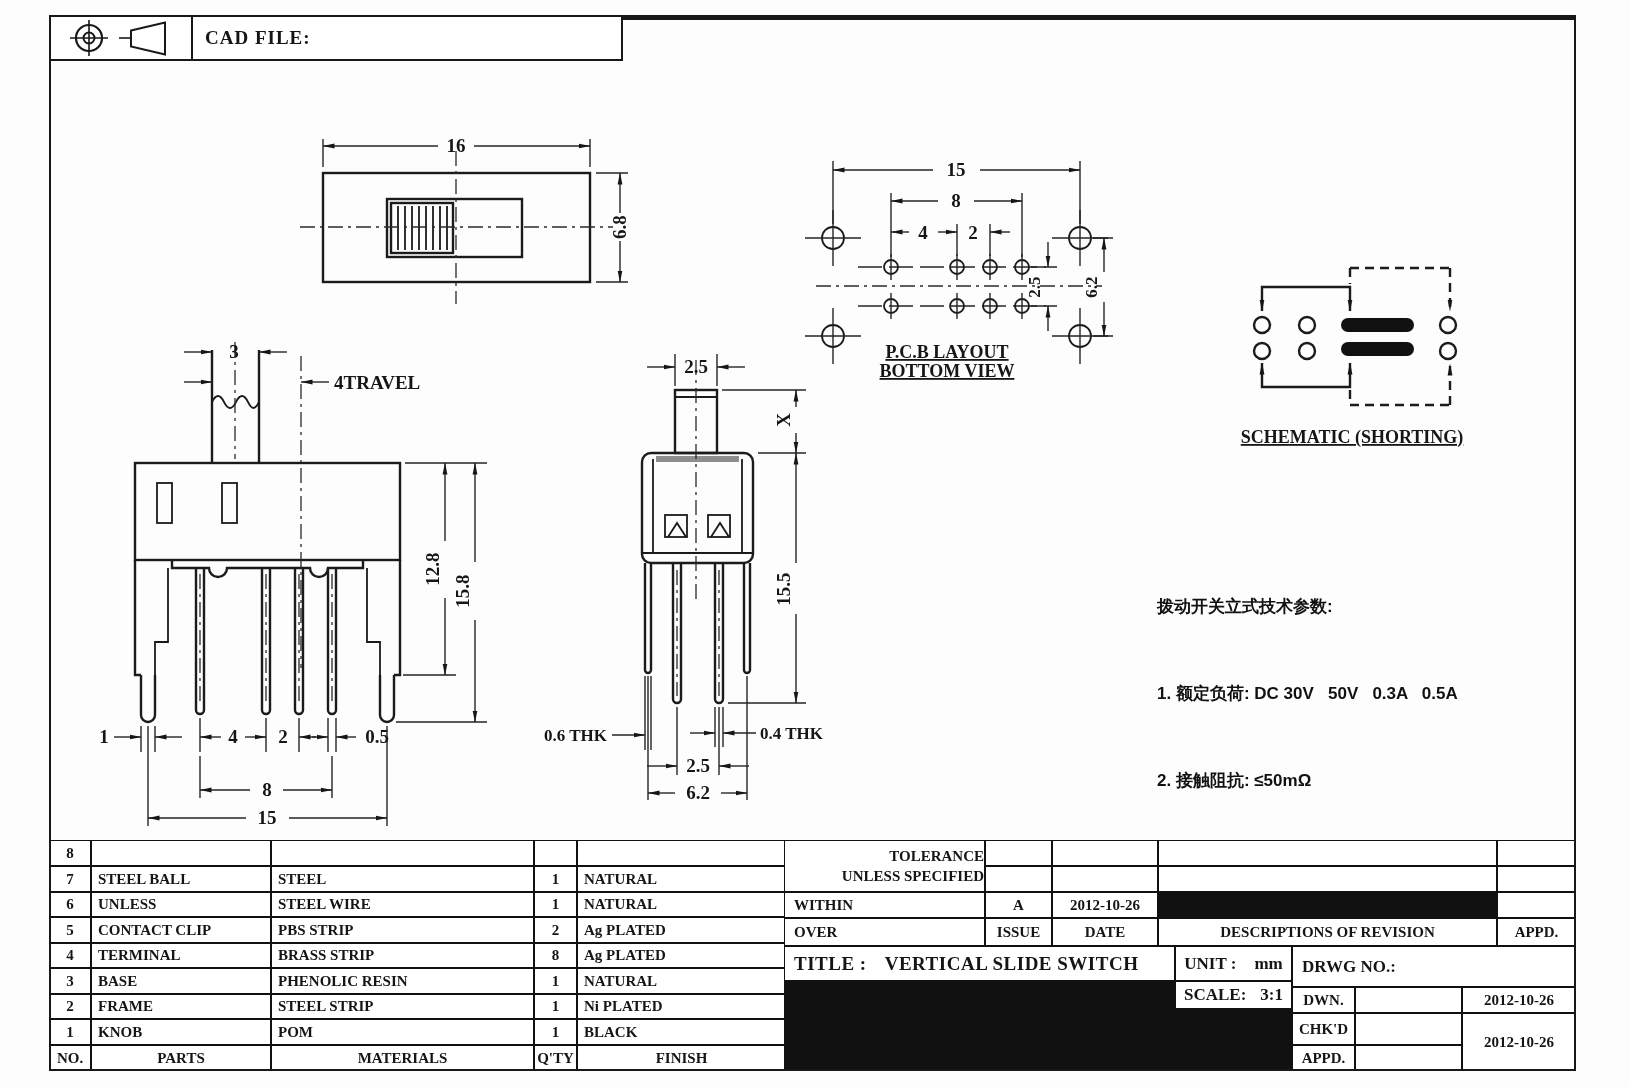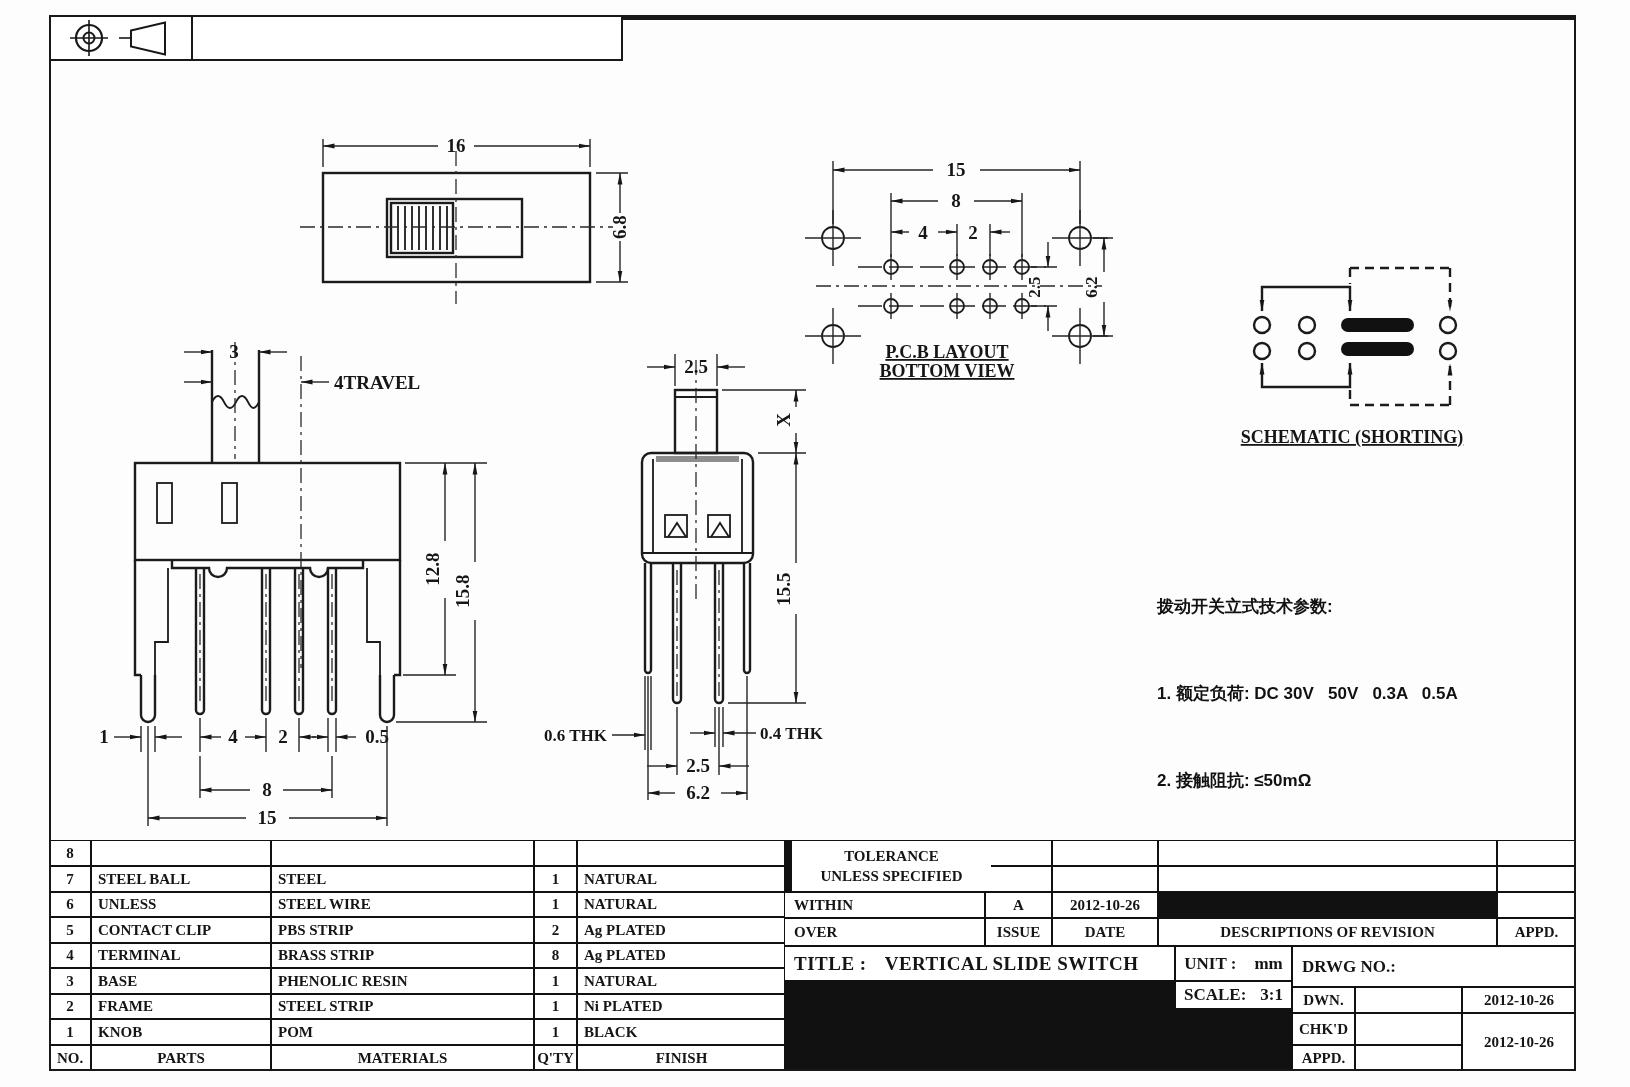--- a/index.html
+++ b/index.html
@@ -58,20 +58,21 @@
     <svg width="140" height="41" viewBox="0 0 140 41">
       <g stroke="#181818" fill="none">
         <circle cx="38" cy="20" r="13" stroke-width="2.2"></circle>
         <circle cx="38" cy="20" r="5.5" stroke-width="2"></circle>
         <path d="M19 20H57M38 2V38" stroke-width="1.6"></path>
         <path d="M80 12.5 114 4.5 114 36.5 80 28.5Z" stroke-width="2"></path>
         <path d="M68 20H80" stroke-width="1.6"></path>
       </g>
     </svg>
   </div>
+  <div class="lbl">CAD FILE:</div>
 </div>
 
 <svg id="dwg" width="1630" height="1087" viewBox="0 0 1630 1087">
   <defs>
     <marker id="ar" viewBox="0 0 12 6" refX="11.5" refY="3" markerWidth="12" markerHeight="6" markerUnits="userSpaceOnUse" orient="auto-start-reverse">
       <path d="M0 0.6 L12 3 L0 5.4 z" fill="#161616"></path>
     </marker>
   </defs>
 
   <g>
@@ -316,21 +317,21 @@
   <div class="pc lft">BLACK</div>
 
   <div class="pc ctr">NO.</div>
   <div class="pc ctr">PARTS</div>
   <div class="pc ctr">MATERIALS</div>
   <div class="pc ctr">Q'TY</div>
   <div class="pc ctr">FINISH</div>
 </div>
 
 <div class="tblk">
-  <div class="tc ctr tol" style="left:8px;top:1px;width:199px;height:50px;">
+  <div class="tc ctr tol" style="left:1px;top:1px;width:199px;height:50px;align-items:flex-end;">
     <span>TOLERANCE</span>
     <span>UNLESS  SPECIFIED</span>
   </div>
   <div class="tc" style="left:202px;top:1px;width:65px;height:24px;"></div>
   <div class="tc" style="left:269px;top:1px;width:104px;height:24px;"></div>
   <div class="tc" style="left:375px;top:1px;width:337px;height:24px;"></div>
   <div class="tc" style="left:714px;top:1px;width:77px;height:24px;"></div>
   <div class="tc" style="left:202px;top:27px;width:65px;height:24px;"></div>
   <div class="tc" style="left:269px;top:27px;width:104px;height:24px;"></div>
   <div class="tc" style="left:375px;top:27px;width:337px;height:24px;"></div>

